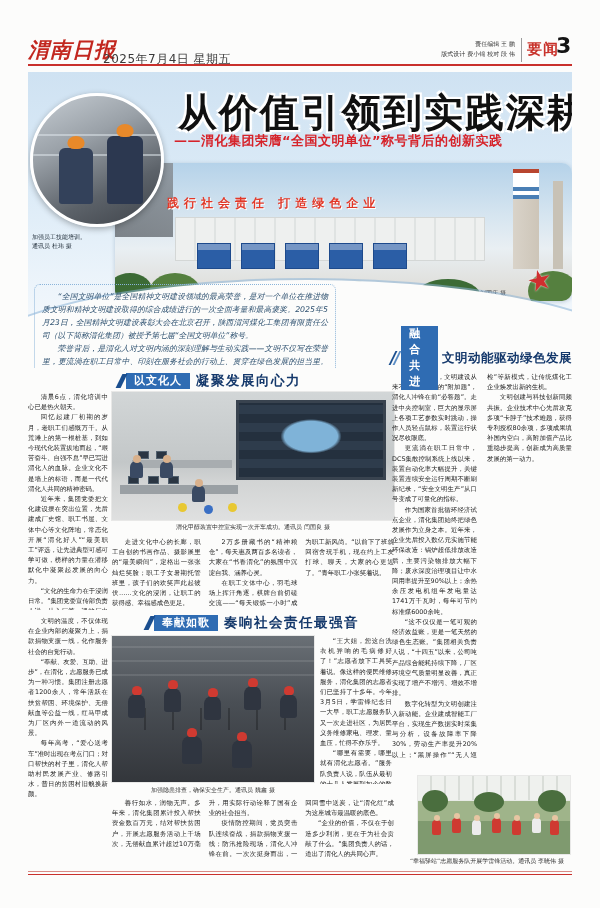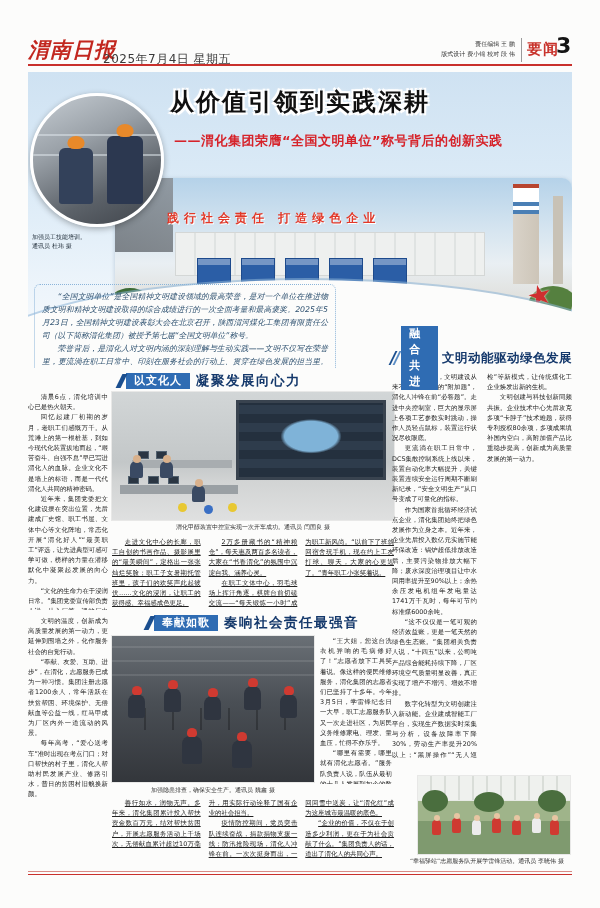--- a/index.html
+++ b/index.html
@@ -12,25 +12,25 @@
   .pub-date { left:103px; top:51px; font-size:12px; color:#3a3a3a; letter-spacing:.5px; }
   .credits { left:395px; top:39px; width:120px; text-align:right; font-size:6px; color:#333; line-height:10px; }
   .hdr-div { left:521px; top:38px; width:1px; height:24px; background:#9a9a9a; }
   .sec-label { left:527px; top:40px; color:#c8322b; font-weight:bold; font-size:15px; letter-spacing:1px; }
   .page-num { left:556px; top:33px; color:#141414; font-weight:bold; font-size:22px; }
   .hdr-rule { left:28px; top:64px; width:544px; height:2px; background:#c9302c; }
 
   
   .feature { left:28px; top:72px; width:544px; height:296px; overflow:hidden;
     background:linear-gradient(180deg,#cfe2f2 0%,#dcebf7 40%,#eef5fb 75%,#fafcfe 100%); }
-  .headline { position:absolute; left:142px; top:14px; width:400px; color:#101010; font-weight:900; font-size:24px; letter-spacing:2px;
+  .headline { position:absolute; left:150px; top:14px; width:400px; color:#101010; font-weight:900; font-size:39px; letter-spacing:2px;
     text-shadow:-2px -2px 0 #fff,2px -2px 0 #fff,-2px 2px 0 #fff,2px 2px 0 #fff,0 0 5px #fff; white-space:nowrap; }
   .subhead { position:absolute; left:146px; top:60px; color:#d6232a; font-weight:bold; font-size:13px; letter-spacing:.5px; white-space:nowrap; }
 
-  .bigphoto { position:absolute; left:87px; top:106px; width:457px; height:138px; border-radius:10px; overflow:hidden;
+  .bigphoto { position:absolute; left:87px; top:91px; width:457px; height:138px; border-radius:10px; overflow:hidden;
     background:linear-gradient(180deg,#b5d2e9 0%,#d6e5f0 38%,#e9eff3 62%,#dcd9d2 100%); box-shadow:0 1px 4px rgba(40,80,120,.25); }
   .bp-building { position:absolute; left:60px; top:54px; width:310px; height:44px; background:#eef0ef; border:1px solid #d4d7d6;
     background-image:repeating-linear-gradient(90deg,transparent 0 18px,#dfe3e2 18px 20px); }
   .bp-steel { position:absolute; left:0; top:0; width:58px; height:74px; background:linear-gradient(200deg,#8a9096,#6a7076); opacity:.85; }
   .bp-tower { position:absolute; left:398px; top:6px; width:26px; height:100px; background:linear-gradient(90deg,#d9d3c9,#cdc5b8);
     border-top:4px solid #b8452f; box-shadow:inset 0 14px 0 #fff,inset 0 18px 0 #4a7fb5,inset 0 22px 0 #fff,inset 0 26px 0 #4a7fb5; }
   .bp-chimney { position:absolute; left:438px; top:18px; width:10px; height:88px; background:#c8c2b6; }
   .bp-slogan { position:absolute; left:52px; top:32px; color:#e23828; font-weight:900; font-size:12px; letter-spacing:5px;
     text-shadow:1px 1px 0 #fff; white-space:nowrap; }
   .bp-board { position:absolute; top:80px; width:34px; height:26px; background:#2b5ea6; border:1px solid #1d4a8c;
@@ -56,21 +56,21 @@
   
   .sec-header { display:flex; justify-content:center; align-items:center; height:18px; }
   .slash { width:5px; height:14px; background:#1b4f8f; transform:skewX(-26deg); margin-right:2px; }
   .slash.s2 { background:#5a8cc4; margin-right:3px; }
   .sec-tag { background:#2f6cb3; color:#fff; font-weight:bold; font-size:11px; line-height:16px; padding:0 8px; letter-spacing:1px; }
   .sec-title { color:#14386b; font-weight:900; font-size:13.5px; letter-spacing:1.5px; margin-left:6px; white-space:nowrap; }
 
   
   .bodytext { font-size:6.4px; line-height:10.2px; text-align:justify; color:#222; overflow:hidden; }
   .bodytext p { text-indent:2em; }
-  .cols3 { column-count:3; column-gap:8px; column-fill:auto;text-decoration:underline; }
+  .cols3 { column-count:3; column-gap:8px; column-fill:auto; }
   .cols2 { column-count:2; column-gap:10px; column-fill:auto; }
   .caption { font-size:6px; color:#333; text-align:center; }
 
   
   .ph { overflow:hidden; position:absolute; box-shadow:0 0 0 1px rgba(0,0,0,.08); }
   .ph-control { background:linear-gradient(180deg,#d2d6d7 0%,#c3c7c8 55%,#d2d4d4 70%,#dfe0e0 100%); }
   .screenwall { position:absolute; right:8px; top:8px; width:150px; height:80px; background:
       radial-gradient(ellipse at 50% 45%, #7fb3d8 0 26%, transparent 30%),
       repeating-linear-gradient(0deg,#24303e 0 9px,#2e3c4c 9px 18px),
       repeating-linear-gradient(90deg,rgba(255,130,90,.28) 0 11px,rgba(120,200,255,.22) 11px 22px,rgba(255,220,120,.22) 22px 33px);
@@ -196,21 +196,21 @@
   <p>在职工文体中心，羽毛球场上挥汗角逐，棋牌台前切磋交流——“每天锻炼一小时”成为职工新风尚。“以前下了班就回宿舍玩手机，现在约上工友打球、聊天，大家的心更近了。”青年职工小张笑着说。</p>
 </div>
 
 <div class="abs sec-header" style="left:112px;top:614px;width:282px">
   <span class="slash"></span>
   <span class="sec-tag">奉献如歌</span>
   <span class="sec-title">奏响社会责任最强音</span>
 </div>
 
 <div class="abs bodytext" style="left:28px;top:616px;width:80px;height:250px">
-  <p>文明的温度，创新成为高质量发展的第一动力，更延伸到围墙之外，化作服务社会的自觉行动。</p>
+  <p>文明的温度，不仅体现在企业内部的凝聚力上，捐款捐物支援一线，化作服务社会的自觉行动。</p>
   <p>“奉献、友爱、互助、进步”，在渭化，志愿服务已成为一种习惯。集团注册志愿者1200余人，常年活跃在扶贫帮困、环境保护、无偿献血等公益一线，红马甲成为厂区内外一道流动的风景。</p>
   <p>每年高考，“爱心送考车”准时出现在考点门口；对口帮扶的村子里，渭化人帮助村民发展产业、修路引水，昔日的贫困村旧貌换新颜。</p>
 </div>
 
 <div class="ph ph-workshop" style="left:112px;top:636px;width:202px;height:146px">
   <div class="beams"></div>
   <div class="machine"></div>
   <div class="wk" style="left:16px;top:58px"></div>
   <div class="wk" style="left:52px;top:52px"></div>
   <div class="wk" style="left:92px;top:60px"></div>

